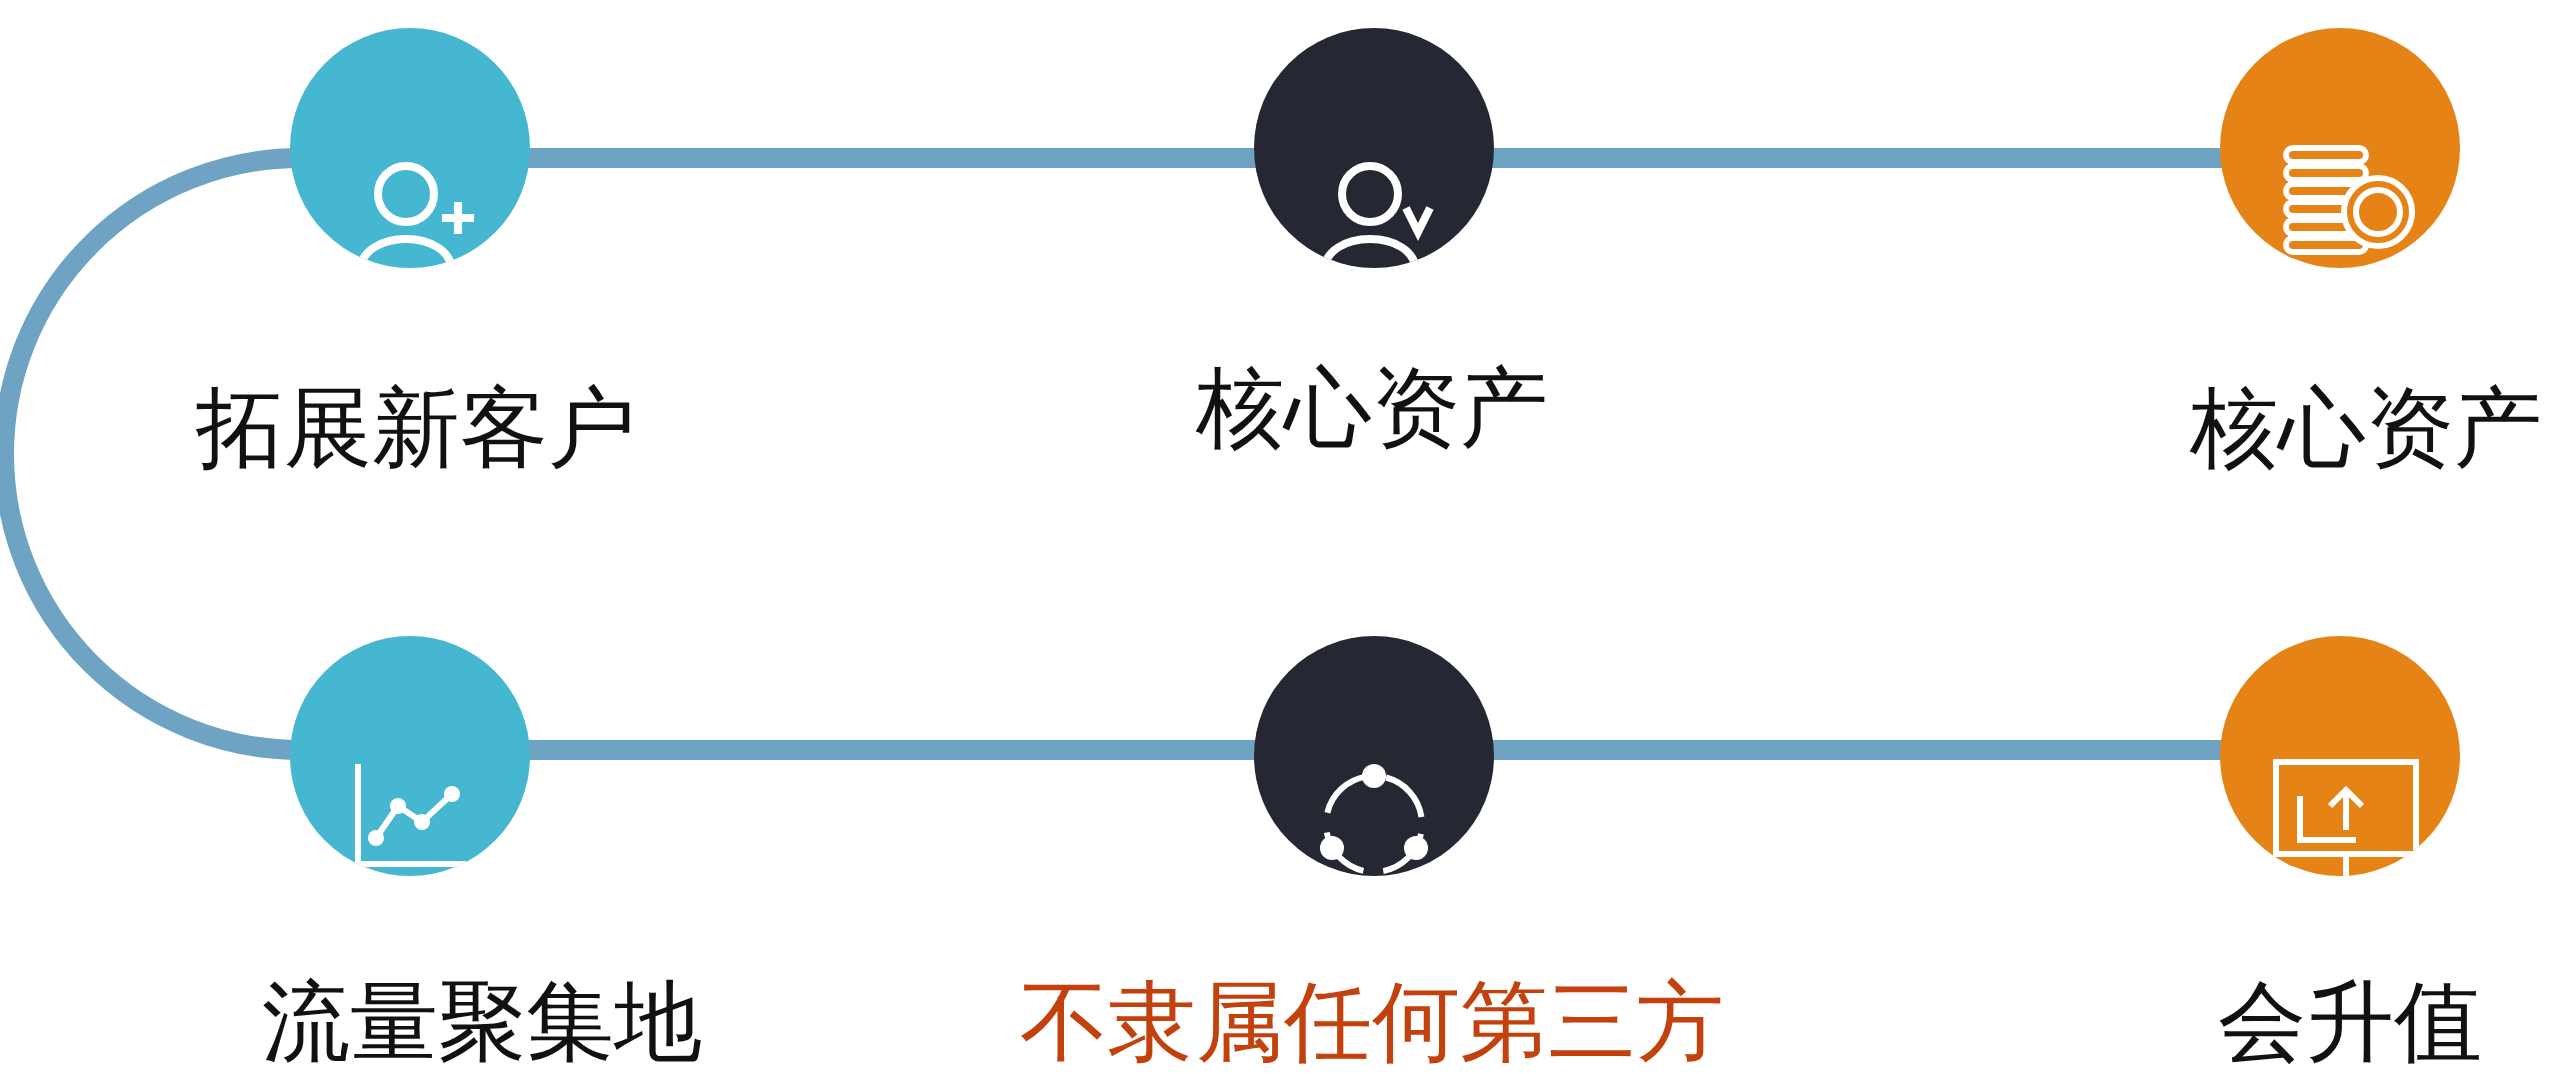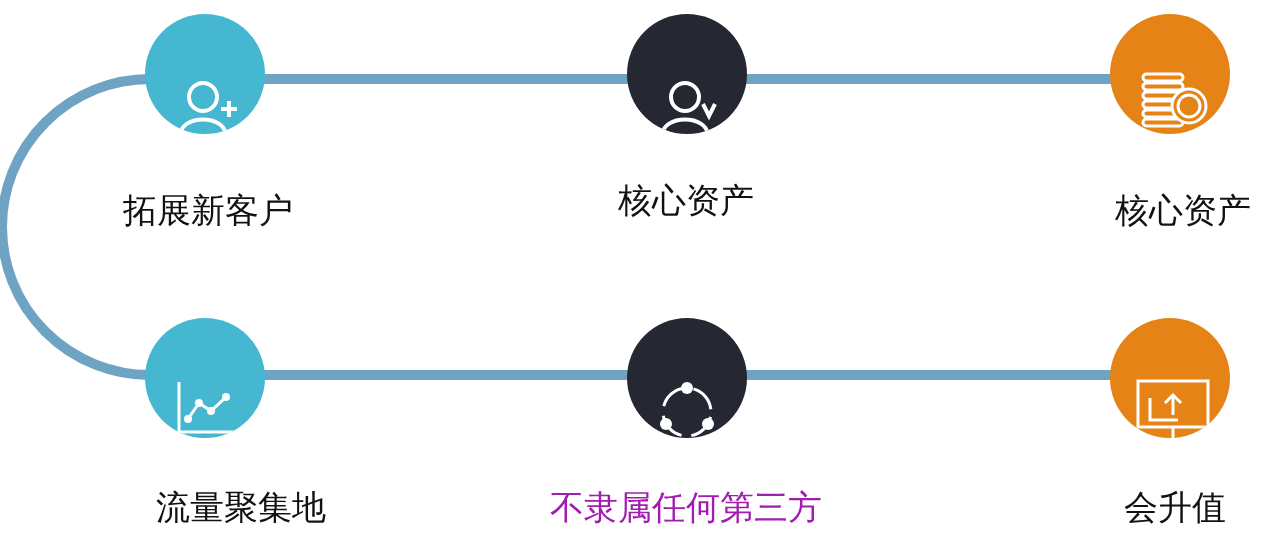--- a/index.html
+++ b/index.html
@@ -1,23 +1,23 @@
 <!DOCTYPE html>
 <html><head>
 <meta charset="utf-8">
 <style>
   html, body { margin: 0; padding: 0; background: #ffffff; }
   body { width: 1283px; height: 537px; position: relative; overflow: hidden;
          font-family: "DejaVu Sans", "Liberation Sans", sans-serif; }
   .canvas { position: absolute; left: 0; top: 0; width: 1283px; height: 537px; }
   .node { position: absolute; width: 120px; height: 120px; border-radius: 50%; overflow: hidden; }
   .node svg { position: absolute; left: 0; top: 0; width: 120px; height: 120px; }
-  .label { position: absolute; font-size: 34px; color: #111; white-space: nowrap;
+  .label { position: absolute; font-size: 44px; color: #111; white-space: nowrap;
            transform: translateX(-50%); line-height: 1; letter-spacing: 0px; }
-  .label.highlight { color: #a21caf; }
+  .label.highlight { color: #c2410c; }
 </style>
 </head>
 <body>
 
 <div class="canvas">
 
   <svg width="1283" height="537" style="position:absolute;left:0;top:0">
     <line x1="200" y1="79" x2="1170" y2="79" stroke="#6fa3c4" stroke-width="10"></line>
     <line x1="200" y1="375" x2="1170" y2="375" stroke="#6fa3c4" stroke-width="10"></line>
     <path d="M150 79 A148 148 0 0 0 150 375" fill="none" stroke="#6fa3c4" stroke-width="10"></path>

